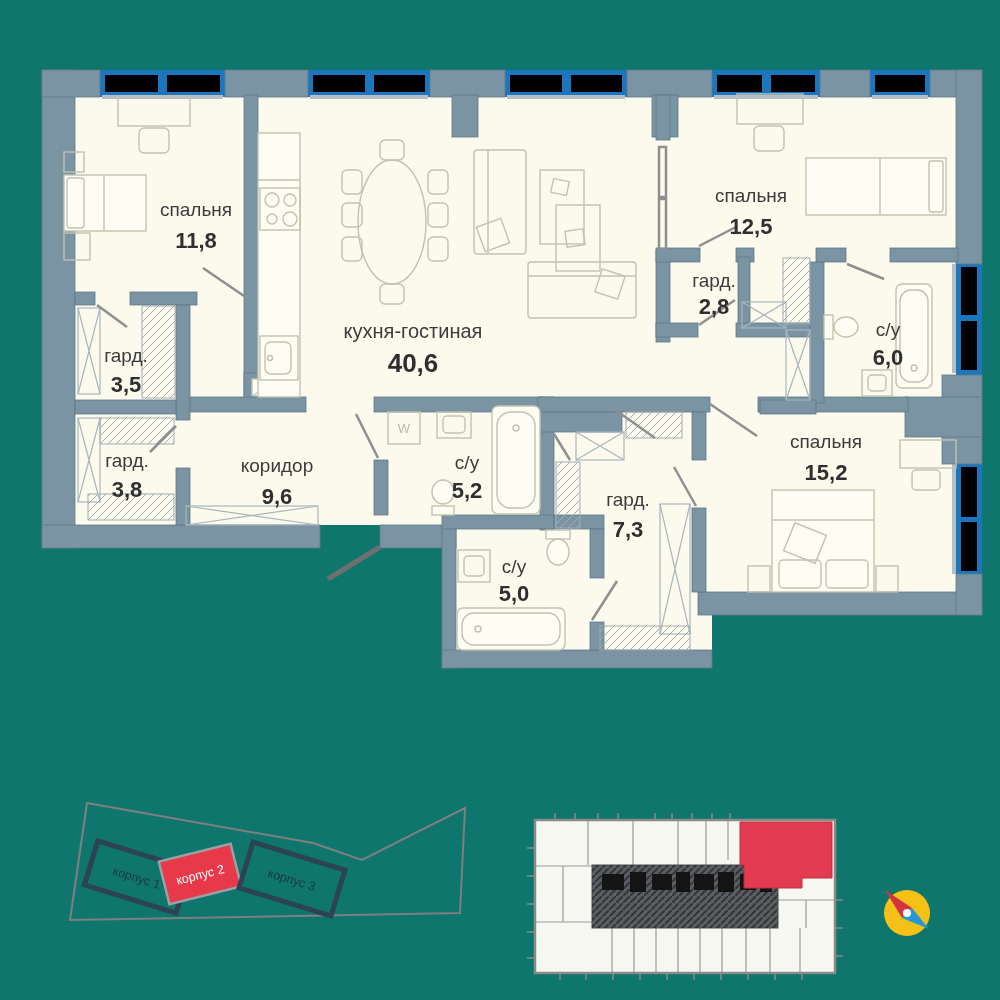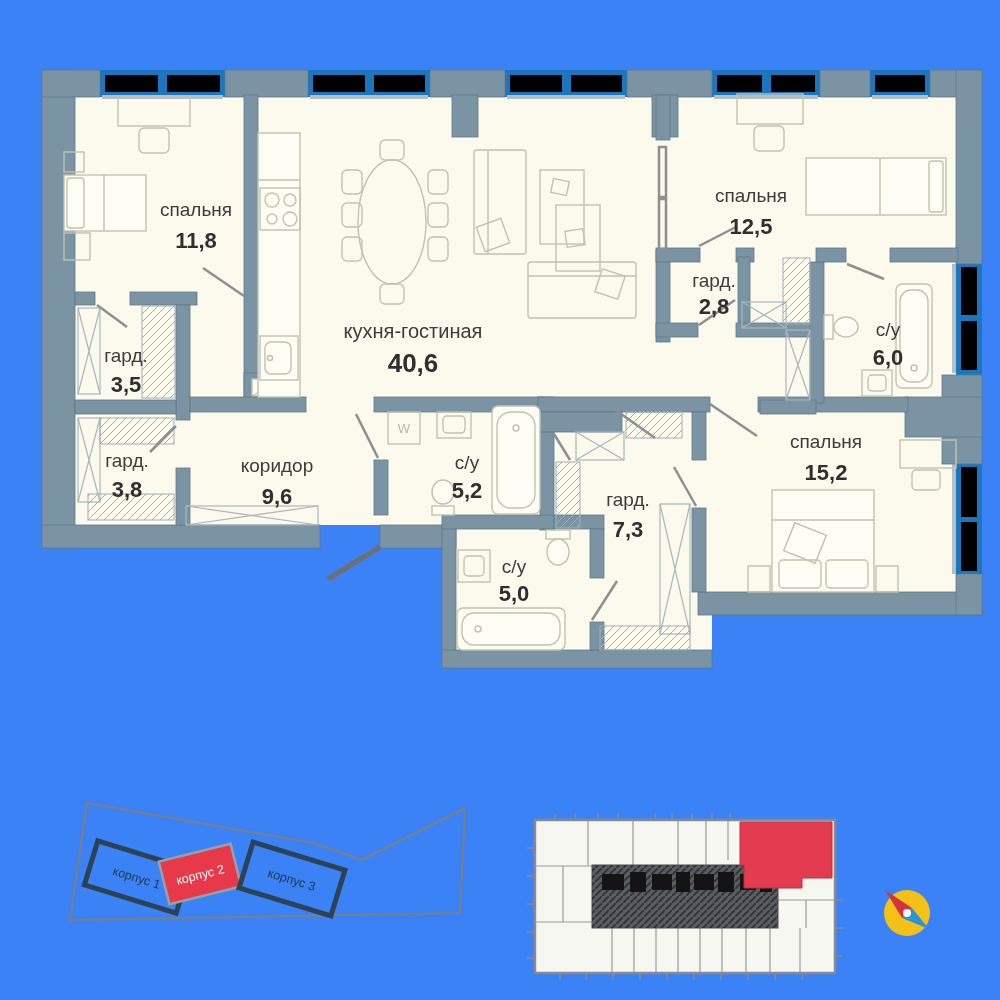--- a/index.html
+++ b/index.html
@@ -1,16 +1,16 @@
 <!DOCTYPE html>
 <html><head>
 <meta charset="utf-8">
 <style>
   html,body{margin:0;padding:0;background:#000;width:1000px;height:1000px;overflow:hidden;}
-  .stage{position:relative;width:1000px;height:1000px;background:#3b82f6;font-family:"Liberation Sans",sans-serif;}
+  .stage{position:relative;width:1000px;height:1000px;background:#0f766e;font-family:"Liberation Sans",sans-serif;}
   svg{position:absolute;left:0;top:0;}
   .w{fill:#7b94a3;stroke:#60798a;stroke-width:.8;}
   .win{fill:#1b76be;}
   .pane{fill:#000;}
   .sill{fill:#b3bfc6;}
   .floor{fill:#fbfaec;}
   .f{fill:none;stroke:#c2c2b1;stroke-width:1.4;}
   .ff{fill:#fdfdf3;stroke:#c2c2b1;stroke-width:1.4;}
   .hx{fill:url(#hatch);stroke:#a3aeb4;stroke-width:1;}
   .xb{fill:none;stroke:#aab6bc;stroke-width:1.2;}

